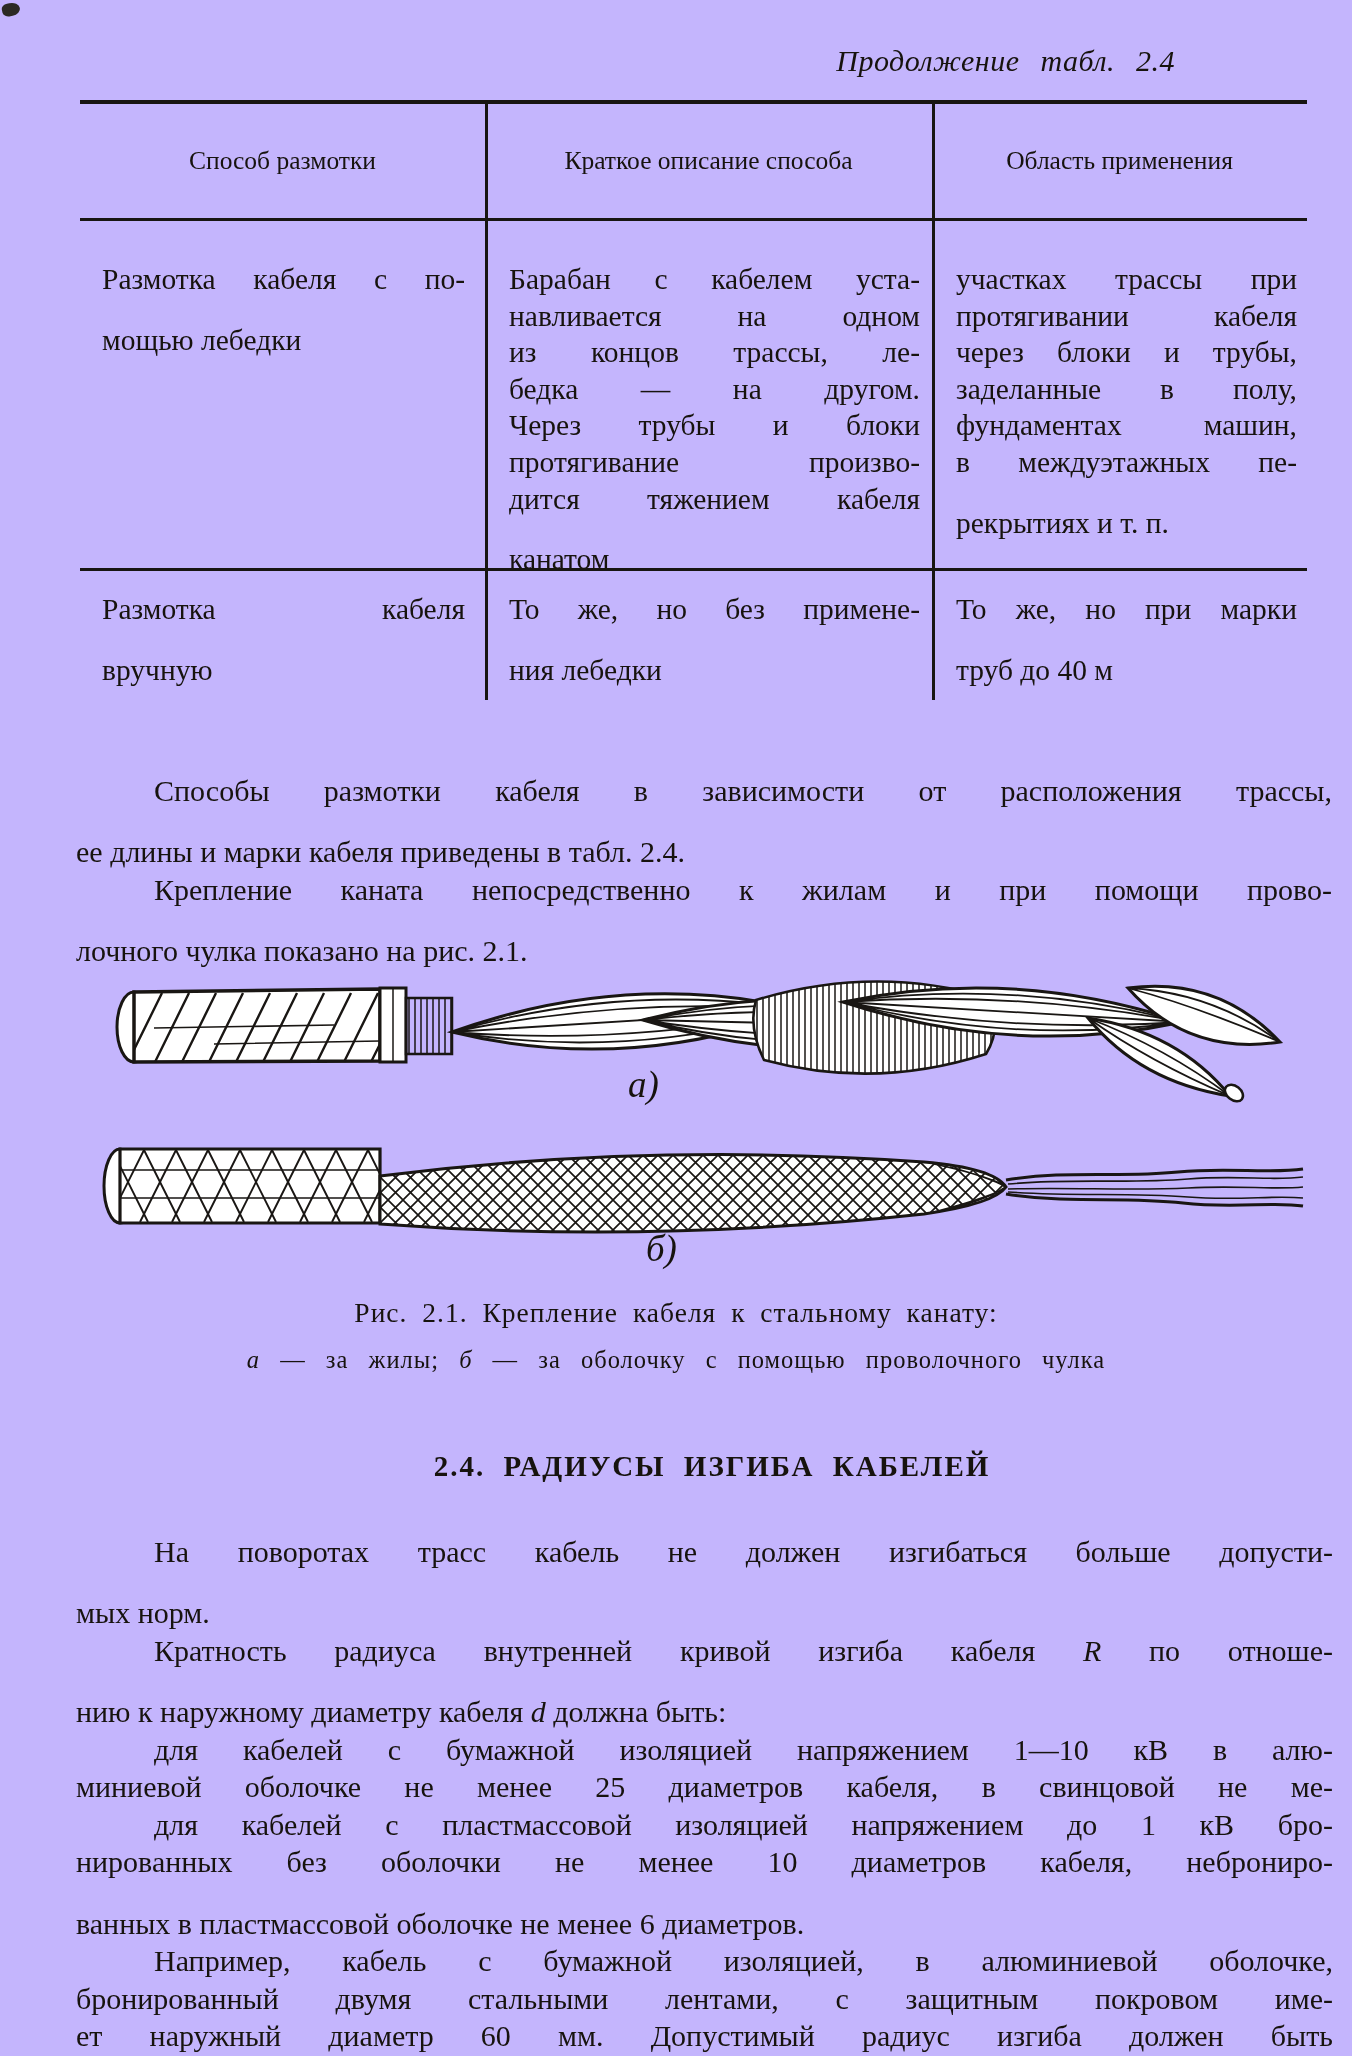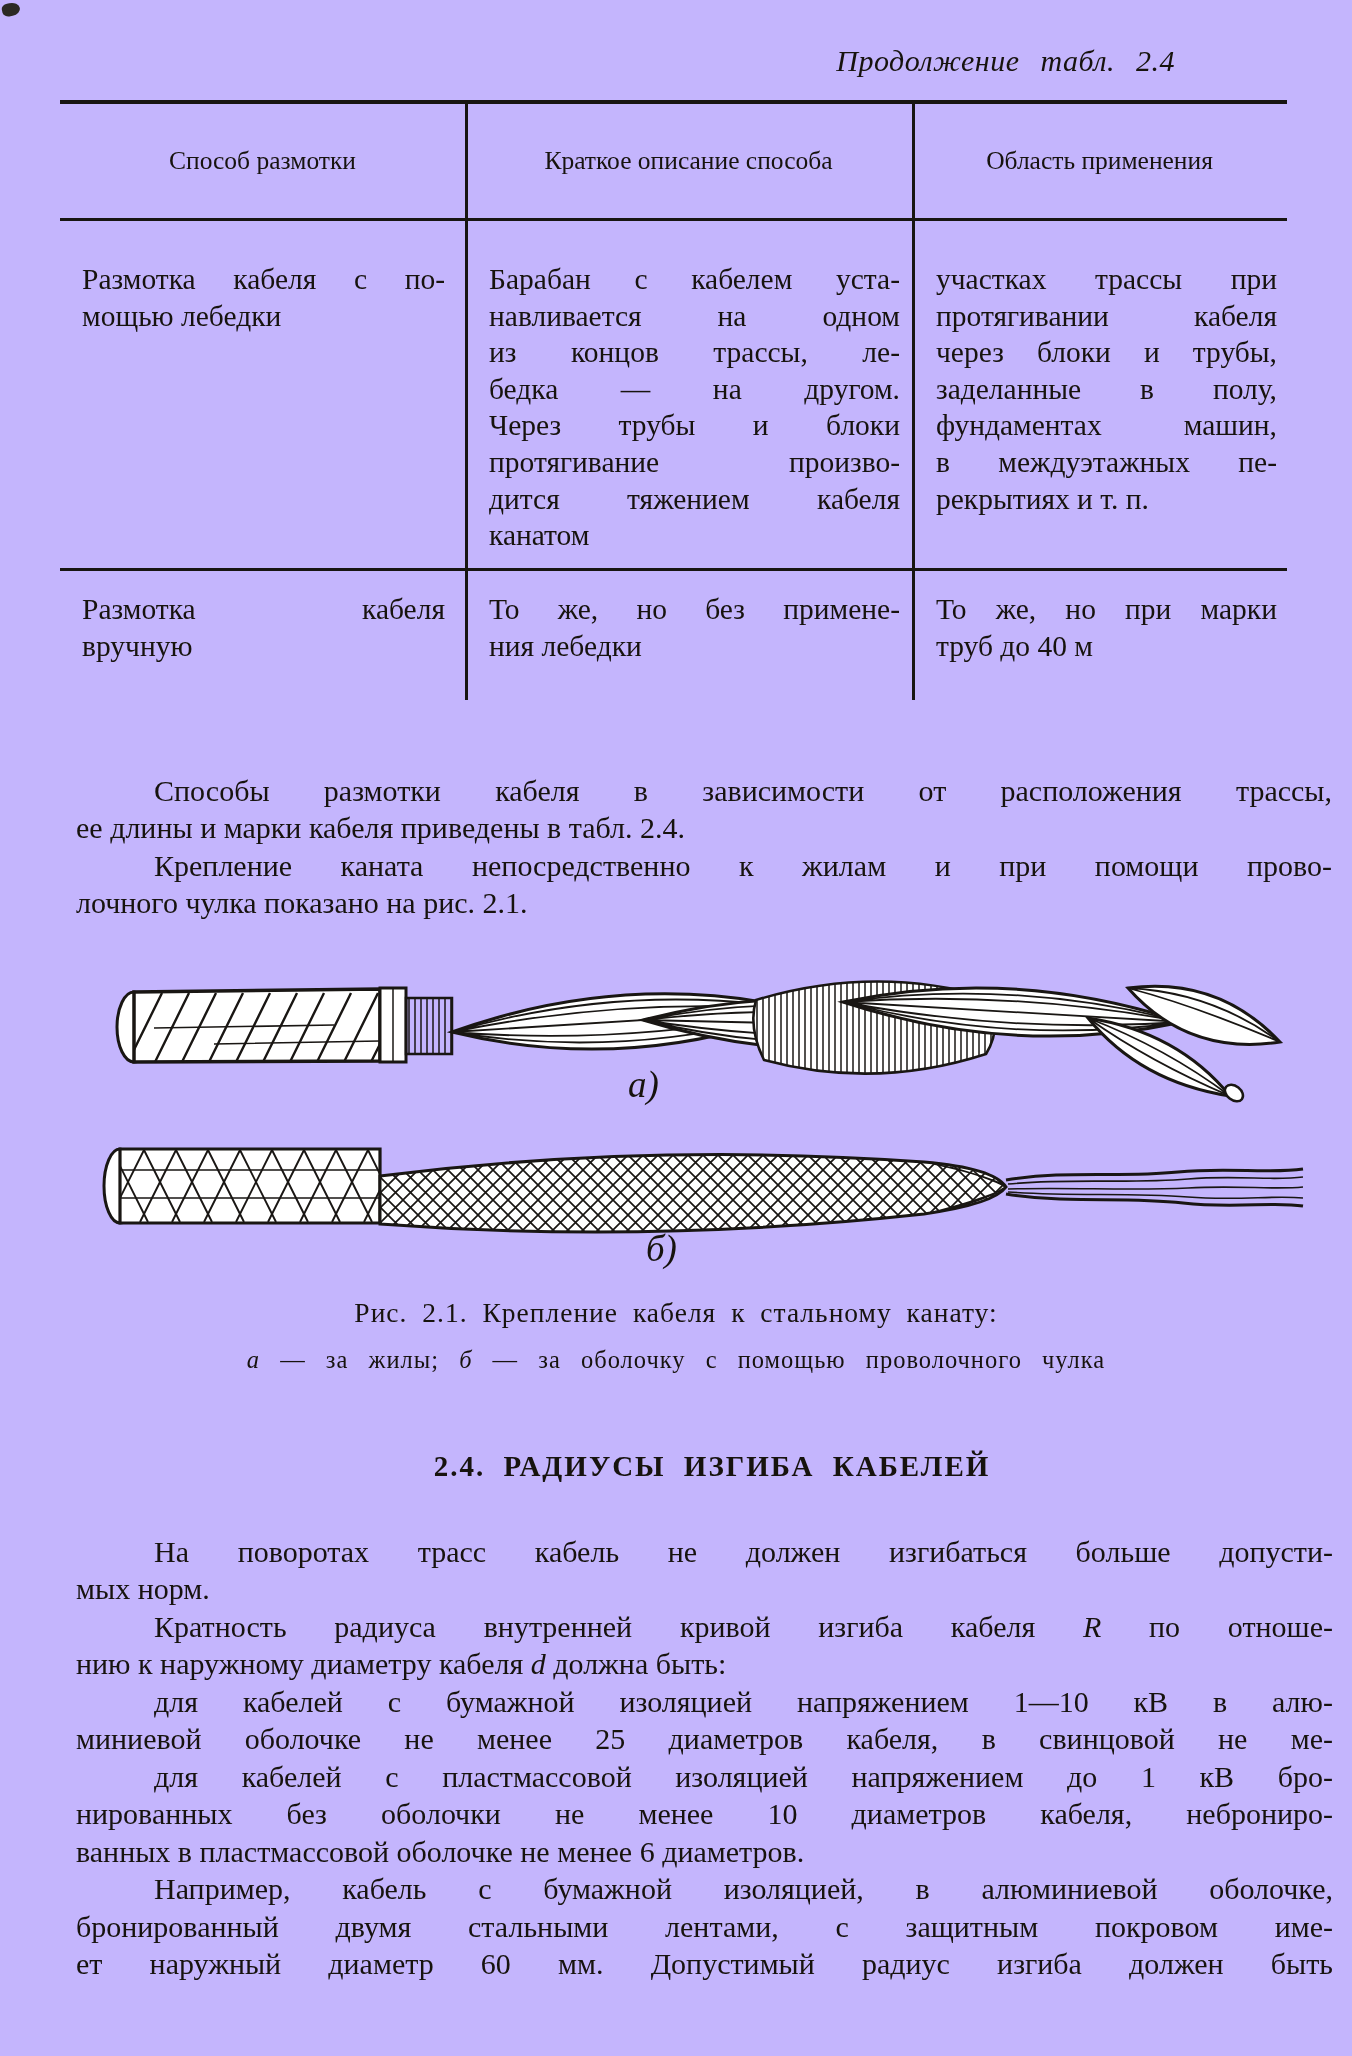--- a/index.html
+++ b/index.html
@@ -8,28 +8,28 @@
     width:1352px;height:2056px;
     margin:0 auto;
     background:#c4b5fd;
     color:#17130e;
     font-family:"Liberation Serif", serif;
     overflow:hidden;
   }
   .abs{position:absolute;}
   
   .ln{text-align:justify;text-align-last:justify;}
-  .ln.flush{text-align-last:left;}
+  .ln.flush{text-align-last:left;margin-top:24px;}
   .ln.ind{text-indent:78px;}
 
   .corner-mark{left:2px;top:3px;width:18px;height:13px;background:#2b2923;border-radius:40% 60% 55% 45%;transform:rotate(-12deg);}
 
   .cont-note{top:44px;right:177px;font-style:italic;font-size:30px;word-spacing:13px;letter-spacing:.5px;}
 
-  .mtable{left:60px;top:100px;width:1227px;height:600px;}
+  .mtable{left:80px;top:100px;width:1227px;height:600px;}
   .hrule{position:absolute;left:0;width:100%;background:#181512;}
   .rule-top{top:0;height:4px;}
   .rule-head{top:118px;height:3px;}
   .rule-row{top:468px;height:3px;}
   .vline{position:absolute;top:4px;width:3px;height:596px;background:#181512;}
   .v1{left:405px;} .v2{left:852px;}
   .tgrid{position:absolute;left:0;right:0;display:grid;grid-template-columns:405px 447px 375px;}
   .thead{top:4px;height:114px;align-items:center;font-size:25.5px;}
   .thead > div{text-align:center;padding:0 12px;}
   .trow{font-size:29.5px;line-height:36.6px;}

